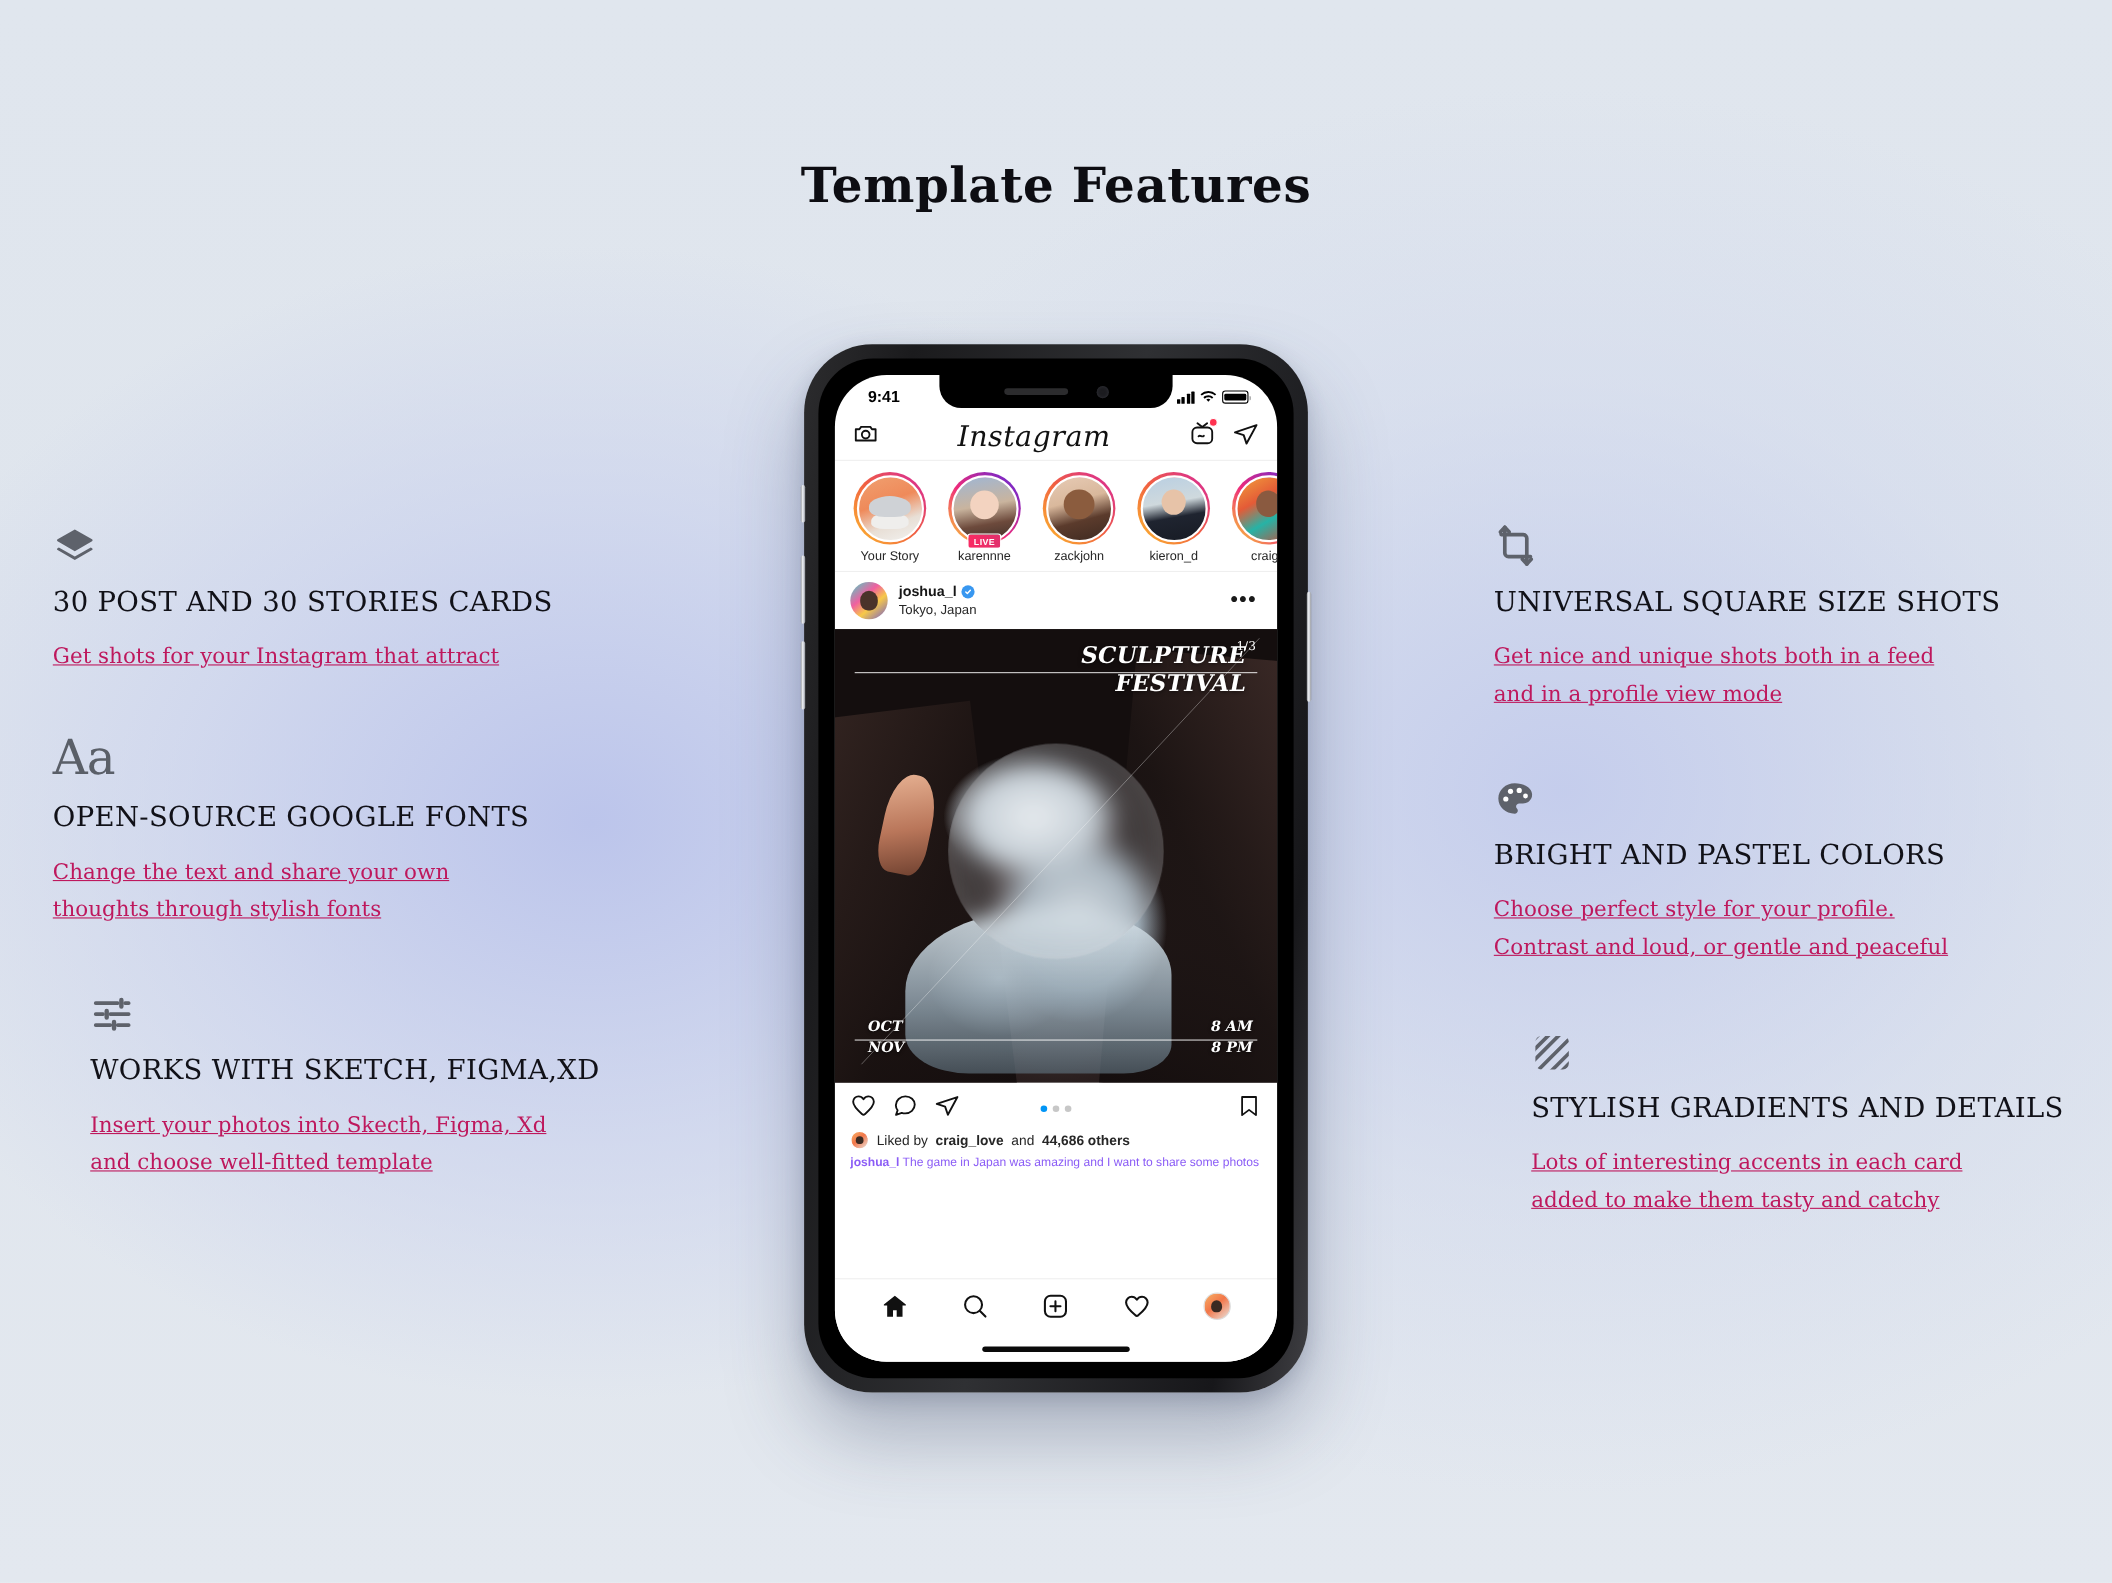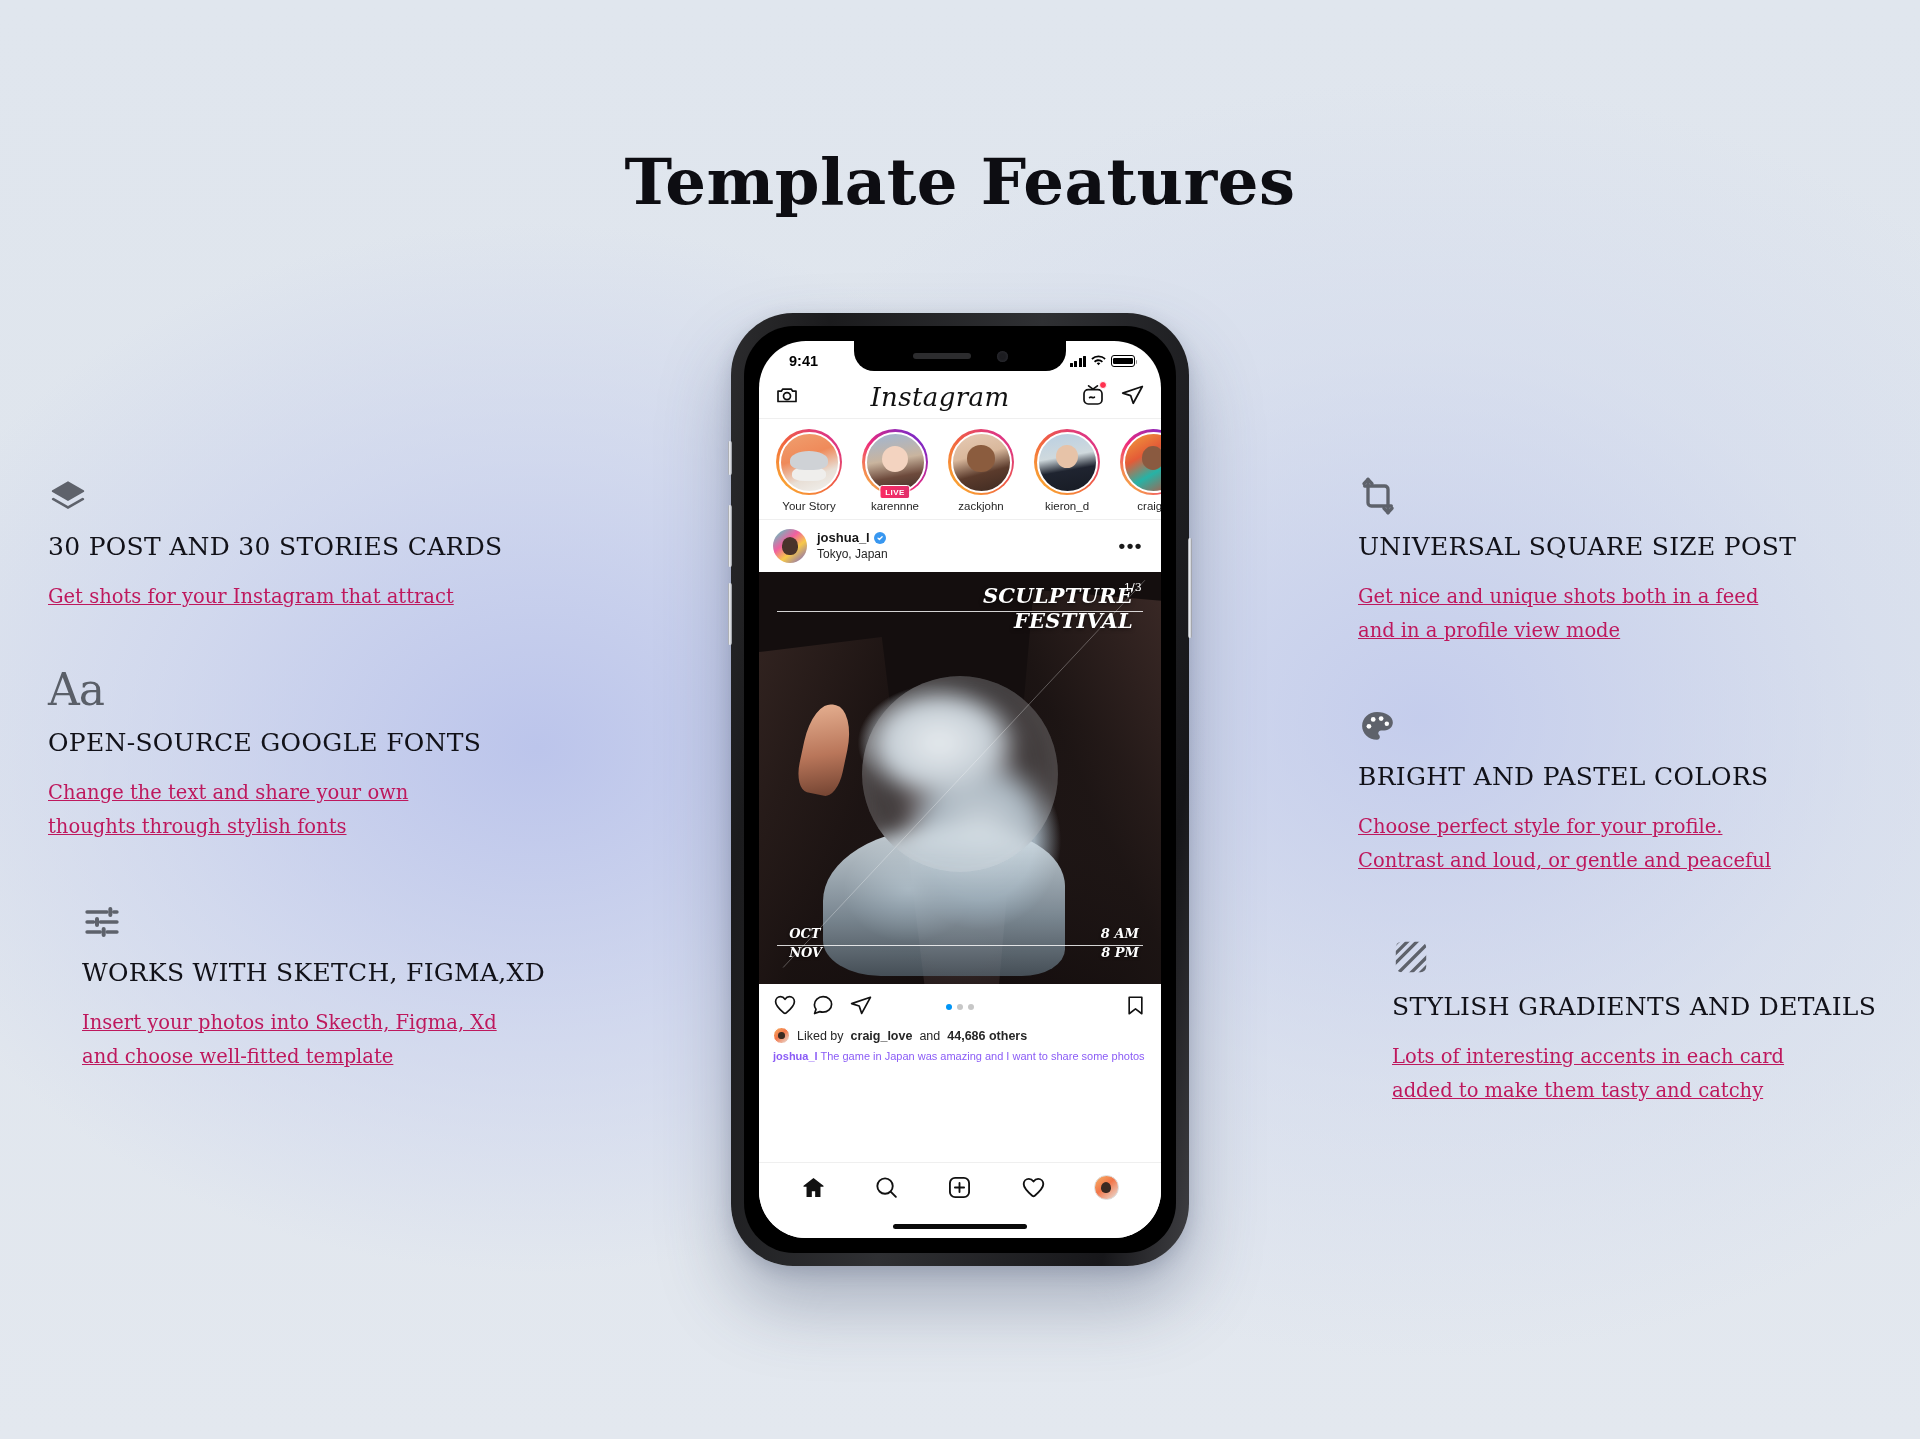--- a/index.html
+++ b/index.html
@@ -26,21 +26,21 @@
 
   
   .page-title {
     position: absolute;
     top: 144px;
     left: 0;
     width: 100%;
     text-align: center;
     font-family: "DejaVu Serif", "Liberation Serif", serif;
     font-weight: bold;
-    font-size: 64px;
+    font-size: 44px;
     letter-spacing: 0.5px;
     color: #0d0d12;
   }
 
   
   .col {
     position: absolute;
     width: 470px;
   }
   .col-left  { left: 48px;  top: 470px; }
@@ -562,21 +562,21 @@
 
     <div class="feature">
       <div class="feature-icon">
         <svg width="40" height="40" viewBox="0 0 24 24" fill="none" stroke="currentColor" stroke-width="2" stroke-linecap="round" stroke-linejoin="round">
           <path d="M6 2v14a2 2 0 0 0 2 2h12"></path>
           <path d="M18 22V8a2 2 0 0 0-2-2H4"></path>
           <path d="M3.6 4.6 6 2m0 0 2.4 2.6"></path>
           <path d="M15.6 19.4 18 22m0 0 2.4-2.6"></path>
         </svg>
       </div>
-      <div class="feature-title">UNIVERSAL SQUARE SIZE POST</div>
+      <div class="feature-title">UNIVERSAL SQUARE SIZE SHOTS</div>
       <div class="feature-body">
         <div>Get nice and unique shots both in a feed</div>
         <div>and in a profile view mode</div>
       </div>
     </div>
 
     <div class="feature">
       <div class="feature-icon">
         <svg width="38" height="38" viewBox="0 0 24 24" fill="currentColor">
           <path d="M12 2.6c-5.2 0-9.4 3.9-9.4 8.7 0 4.8 4.2 8.7 9.4 8.7 1 0 1.8-.8 1.8-1.7 0-.5-.2-.9-.5-1.2-.3-.3-.5-.7-.5-1.2 0-.9.8-1.7 1.8-1.7h2.1c3 0 5.3-2.2 5.3-5 0-3.9-4.4-6.6-10-6.6Z"></path>

